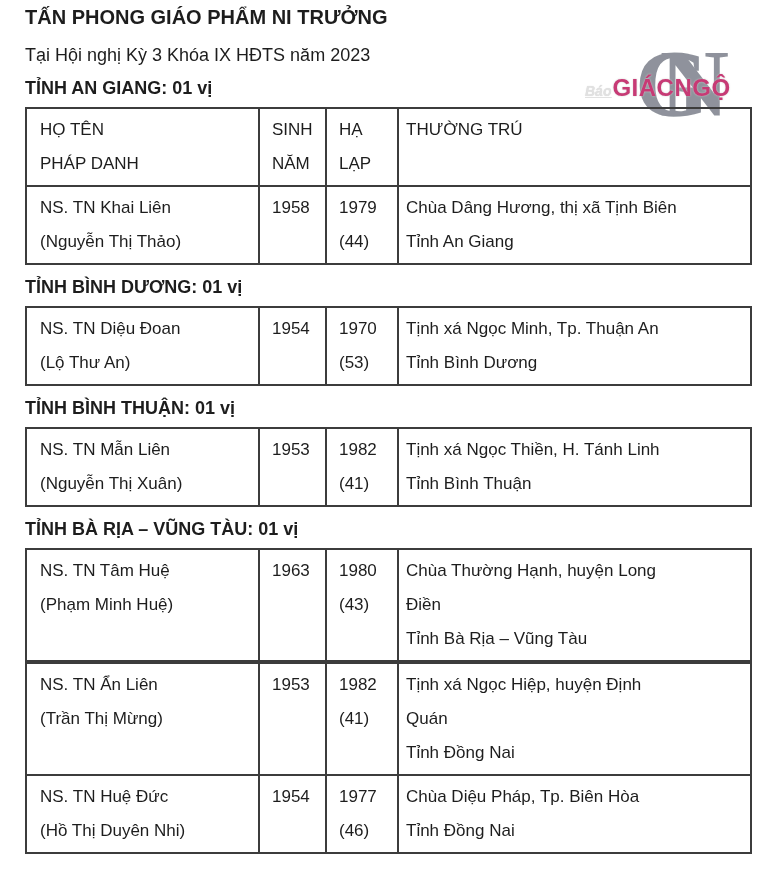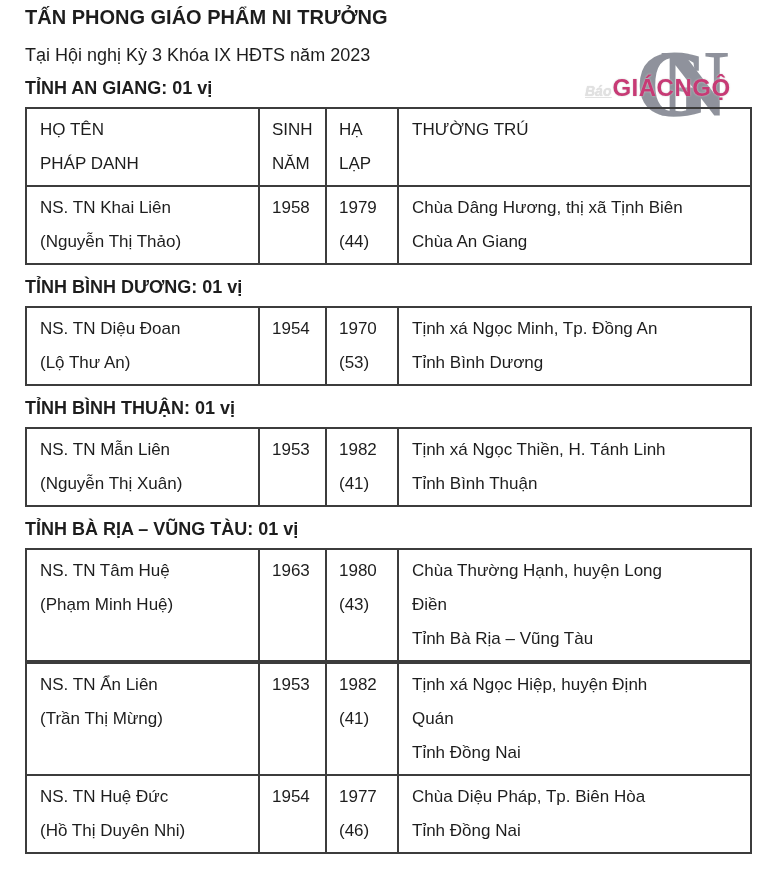--- a/index.html
+++ b/index.html
@@ -96,21 +96,21 @@
     border: 2px solid #3c3c3c;
     vertical-align: top;
     font-size: 17px;
     line-height: 34px;
     padding: 4px 6px 4px 12px;
     background: transparent;
     overflow: hidden;
     white-space: nowrap;
   }
   table.roster td.c1pad { padding-left: 13px; }
-  table.roster td.c4pad { padding-left: 13px; }
+  table.roster td.c4pad { padding-left: 7px; }
   tr.head { height: 56px; }
   tr.r2 { height: 76px; }
   tr.r3 { height: 110px; }
   col.c1 { width: 233px; }
   col.c2 { width: 67px; }
   col.c3 { width: 72px; }
   col.c4 { width: 353px; }
   .cell-line { display: block; }
 </style>
 </head>
@@ -162,21 +162,21 @@
           </td>
           <td>
             <div class="cell-line">1958</div>
           </td>
           <td>
             <div class="cell-line">1979</div>
             <div class="cell-line">(44)</div>
           </td>
           <td class="c4pad">
             <div class="cell-line">Chùa Dâng Hương, thị xã Tịnh Biên</div>
-            <div class="cell-line">Chùa An Giang</div>
+            <div class="cell-line">Tỉnh An Giang</div>
           </td>
         </tr>
       </tbody>
     </table>
   </div>
 
   <div class="section">
     <div class="heading">TỈNH BÌNH DƯƠNG: 01 vị</div>
     <table class="roster">
       <colgroup>
@@ -192,21 +192,21 @@
             <div class="cell-line">(Lộ Thư An)</div>
           </td>
           <td>
             <div class="cell-line">1954</div>
           </td>
           <td>
             <div class="cell-line">1970</div>
             <div class="cell-line">(53)</div>
           </td>
           <td class="c4pad">
-            <div class="cell-line">Tịnh xá Ngọc Minh, Tp. Đồng An</div>
+            <div class="cell-line">Tịnh xá Ngọc Minh, Tp. Thuận An</div>
             <div class="cell-line">Tỉnh Bình Dương</div>
           </td>
         </tr>
       </tbody>
     </table>
   </div>
 
   <div class="section">
     <div class="heading">TỈNH BÌNH THUẬN: 01 vị</div>
     <table class="roster">

